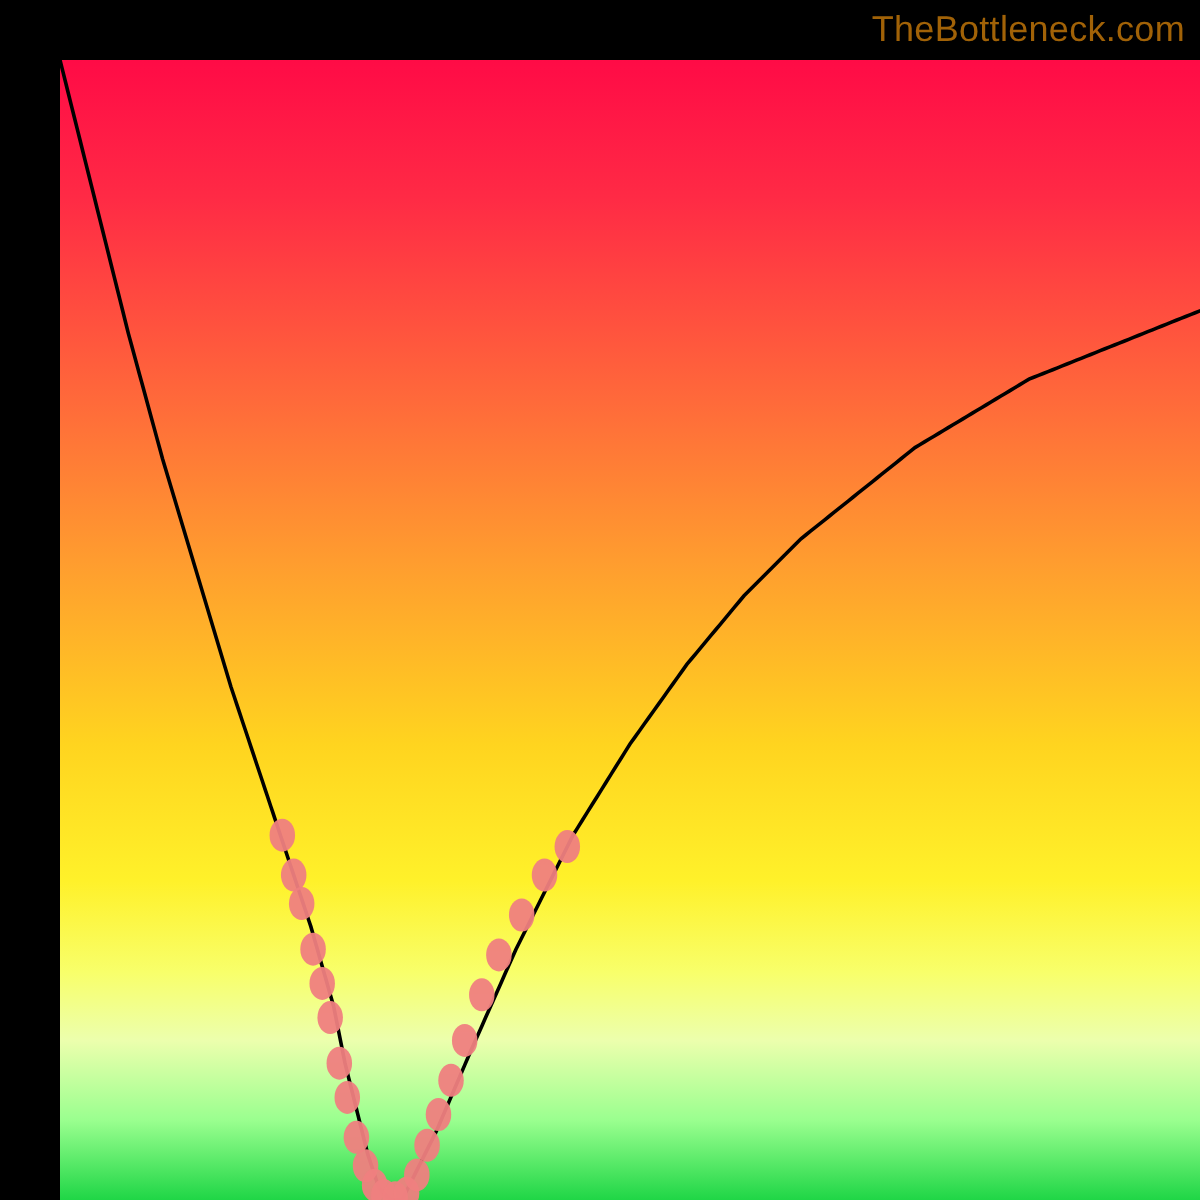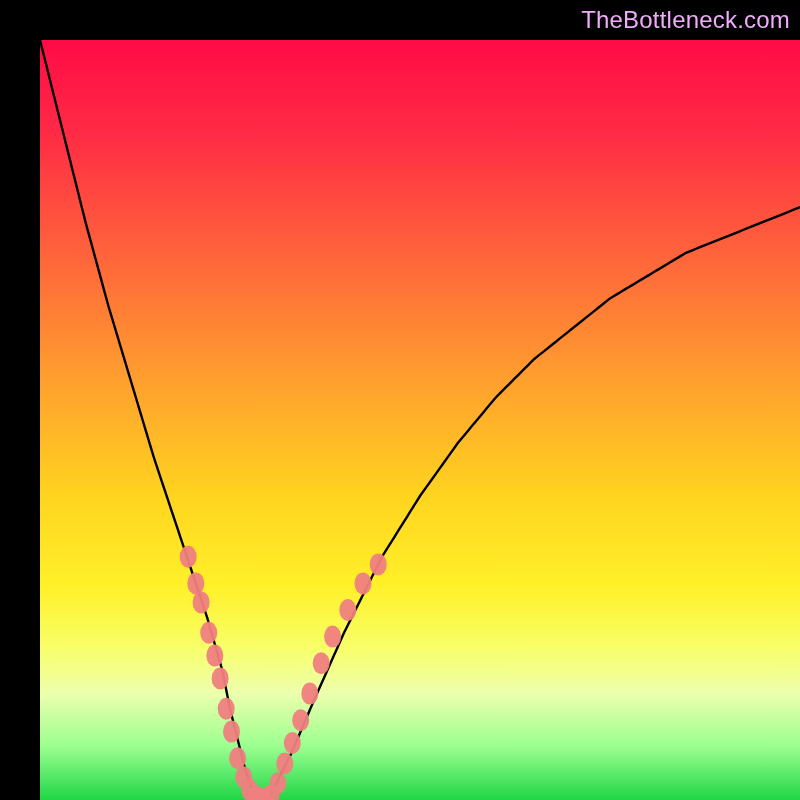--- a/index.html
+++ b/index.html
@@ -35,21 +35,21 @@
       #f8ff6a 80%,
       #ecffad 86%,
       #9aff8f 93%,
       #1fd646 100%
     );
   }
   .watermark {
     position: absolute;
     top: 6px;
     right: 10px;
-    color: #f0abfc;
+    color: #a16207;
     font-size: 24px;
     letter-spacing: 0.2px;
     font-weight: 500;
     user-select: none;
   }
   svg.curve {
     position: absolute;
     left: 0;
     top: 0;
     width: 760px;

